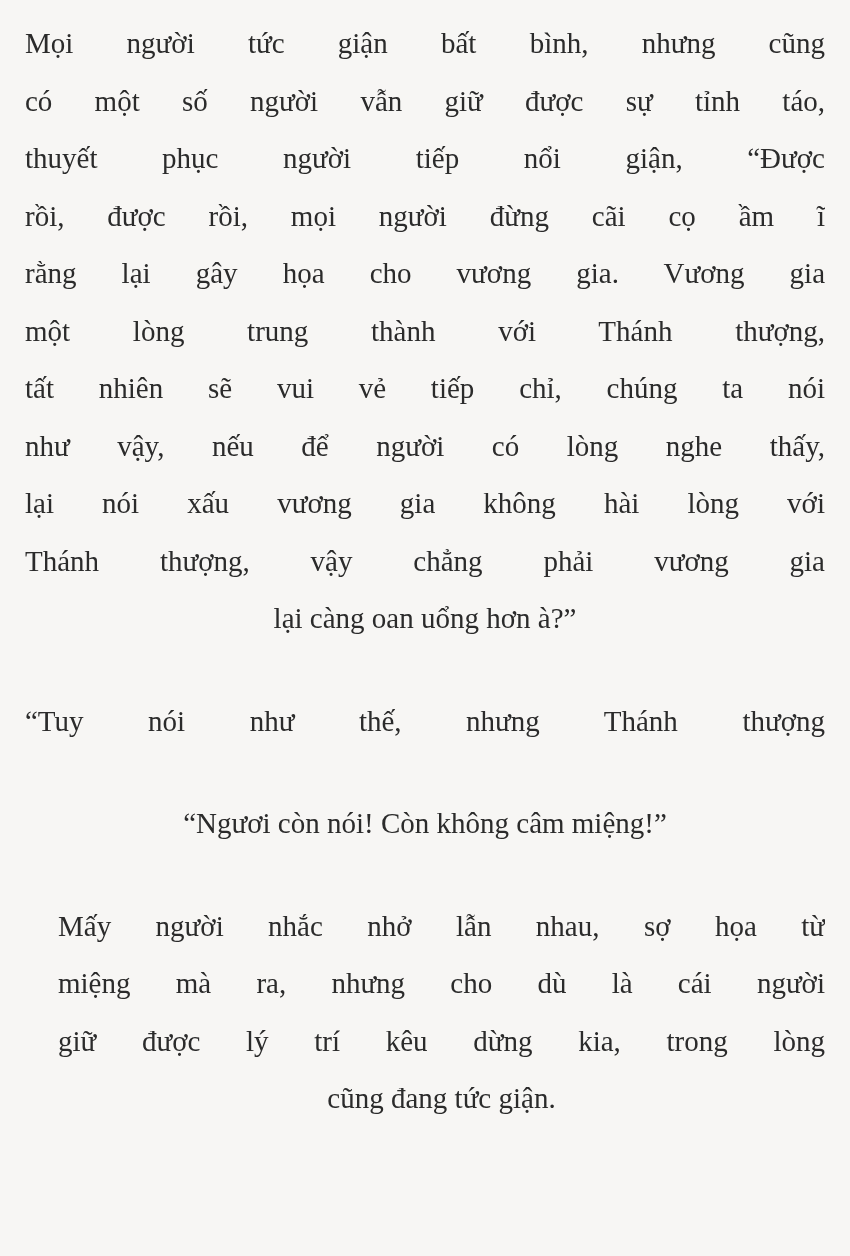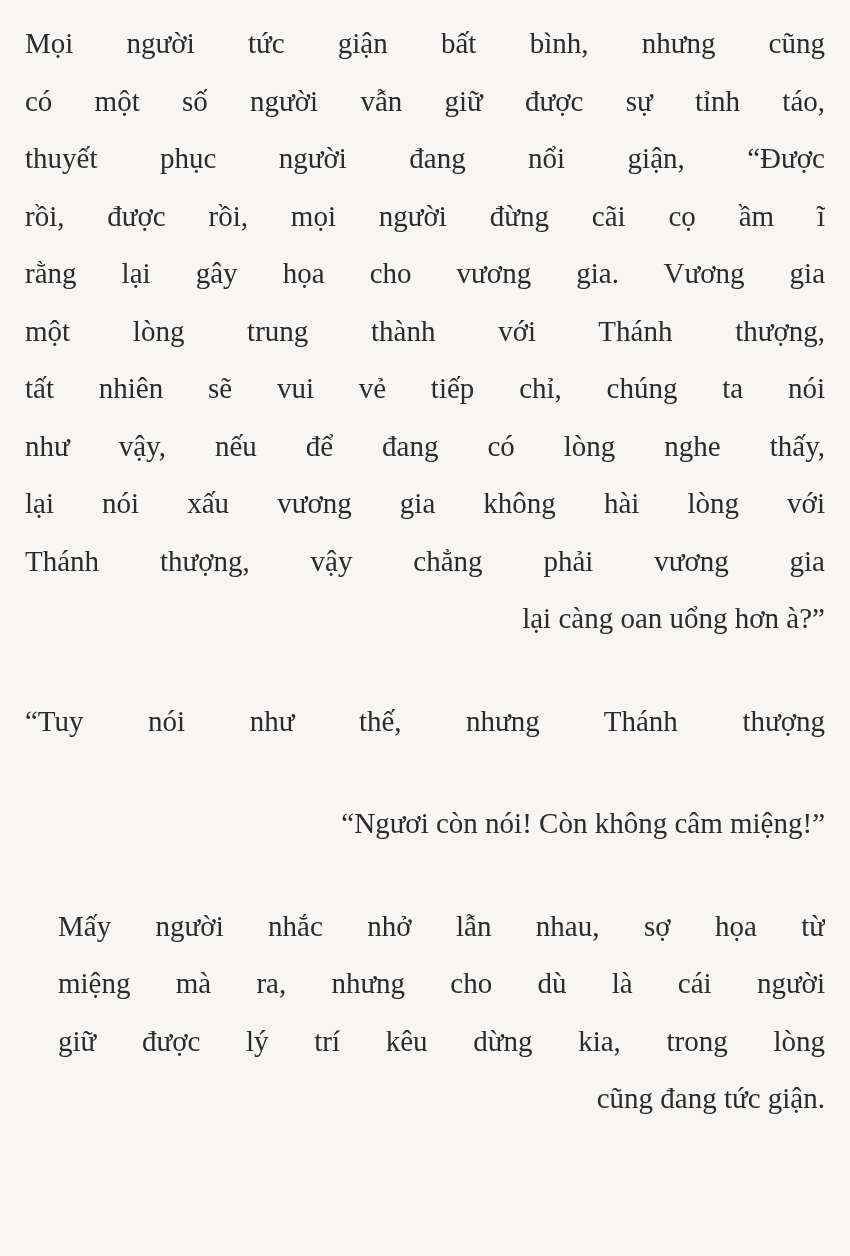--- a/index.html
+++ b/index.html
@@ -36,40 +36,40 @@
     text-rendering: optimizeLegibility;
   }
   
   .line::after {
     content: "";
     display: inline-block;
     width: 100%;
     height: 0;
   }
   .line.last {
-    text-align: right;
+    text-align: center;
   }
   .line.last::after {
     content: none;
   }
 </style>
 </head>
 <body style="background: rgb(247, 246, 244);">
 
 <main class="page" style="background: rgb(247, 246, 244); color: rgb(43, 43, 43);">
   <div id="text-body">
       <div class="para">
         <div class="line">Mọi người tức giận bất bình, nhưng cũng</div>
         <div class="line">có một số người vẫn giữ được sự tỉnh táo,</div>
-        <div class="line">thuyết phục người đang nổi giận, “Được</div>
+        <div class="line">thuyết phục người tiếp nổi giận, “Được</div>
         <div class="line">rồi, được rồi, mọi người đừng cãi cọ ầm ĩ</div>
         <div class="line">rằng lại gây họa cho vương gia. Vương gia</div>
         <div class="line">một lòng trung thành với Thánh thượng,</div>
         <div class="line">tất nhiên sẽ vui vẻ tiếp chỉ, chúng ta nói</div>
-        <div class="line">như vậy, nếu để đang có lòng nghe thấy,</div>
+        <div class="line">như vậy, nếu để người có lòng nghe thấy,</div>
         <div class="line">lại nói xấu vương gia không hài lòng với</div>
         <div class="line">Thánh thượng, vậy chẳng phải vương gia</div>
         <div class="line last">lại càng oan uổng hơn à?”</div>
       </div>
       <div class="para">
         <div class="line">“Tuy nói như thế, nhưng Thánh thượng</div>
       </div>
       <div class="para">
         <div class="line last">“Ngươi còn nói! Còn không câm miệng!”</div>
       </div>

